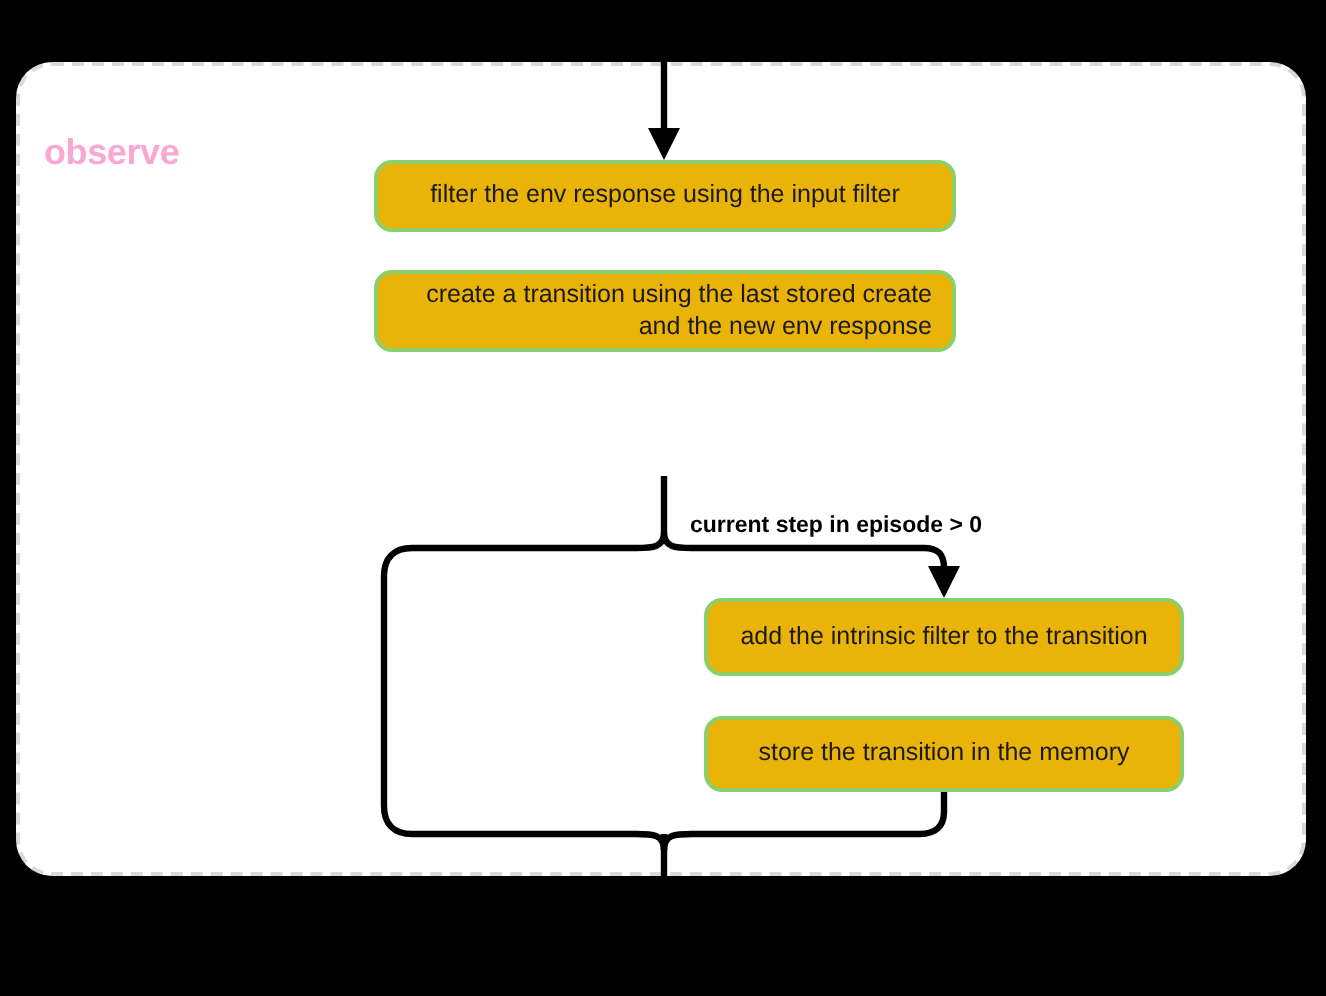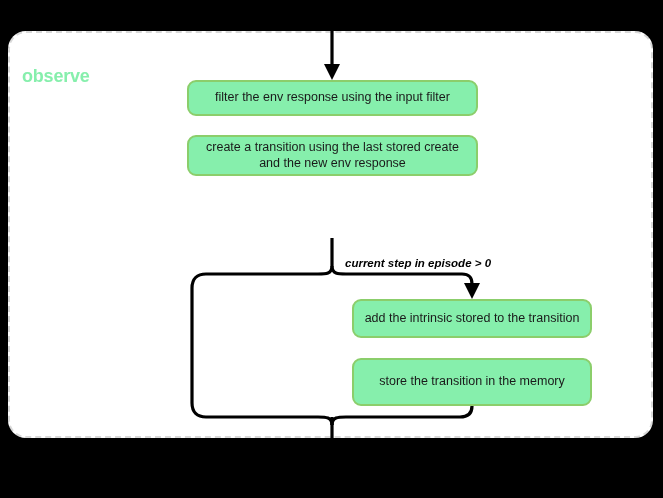--- a/index.html
+++ b/index.html
@@ -26,35 +26,35 @@
     border: 2px dashed #d9d9d9;
     border-radius: 18px;
     box-sizing: border-box;
   }
   .group-title {
     position: absolute;
     left: 22px;
     top: 66px;
     font-size: 18px;
     font-weight: bold;
-    color: #86efac;
+    color: #f9a8d4;
     letter-spacing: -0.2px;
     white-space: nowrap;
   }
   
   .node {
     position: absolute;
     box-sizing: border-box;
-    background: #86efac;
+    background: #eab308;
     border: 2.5px solid #8bce6b;
     border-radius: 9px;
     display: flex;
     align-items: center;
     justify-content: center;
-    text-align: center;
+    text-align: right;
     font-size: 12.5px;
     line-height: 1.25;
     color: #1a1a1a;
     padding: 2px 10px;
   }
   
   .edges {
     position: absolute;
     left: 0;
     top: 0;
@@ -71,21 +71,20 @@
   }
   .edge-arrow {
     fill: #000000;
   }
   .edge-label {
     position: absolute;
     font-size: 11.5px;
     font-weight: bold;
     color: #000000;
     white-space: nowrap;
-    font-style: italic;
   }
 </style>
 </head>
 <body>
 
 <div id="canvas">
 
   <div class="group-container"></div>
 
   <div class="group-title">observe</div>
@@ -130,17 +129,17 @@
     </g>
   </svg>
 
   <div class="edge-label" style="left:345px; top:257px;">current step in episode &gt; 0</div>
 
   <div class="node" style="left:187px; top:80px; width:291px; height:36px;">filter the env response using the input filter</div>
 
   <div class="node" style="left:187px; top:135px; width:291px; height:41px;">create a transition using the last stored create and the new env response</div>
 
 
-  <div class="node" style="left:352px; top:299px; width:240px; height:39px;">add the intrinsic stored to the transition</div>
+  <div class="node" style="left:352px; top:299px; width:240px; height:39px;">add the intrinsic filter to the transition</div>
 
-  <div class="node" style="left:352px; top:358px; width:240px; height:48px;">store the transition in the memory</div>
+  <div class="node" style="left:352px; top:358px; width:240px; height:38px;">store the transition in the memory</div>
 
 </div>
 
 </body></html>

